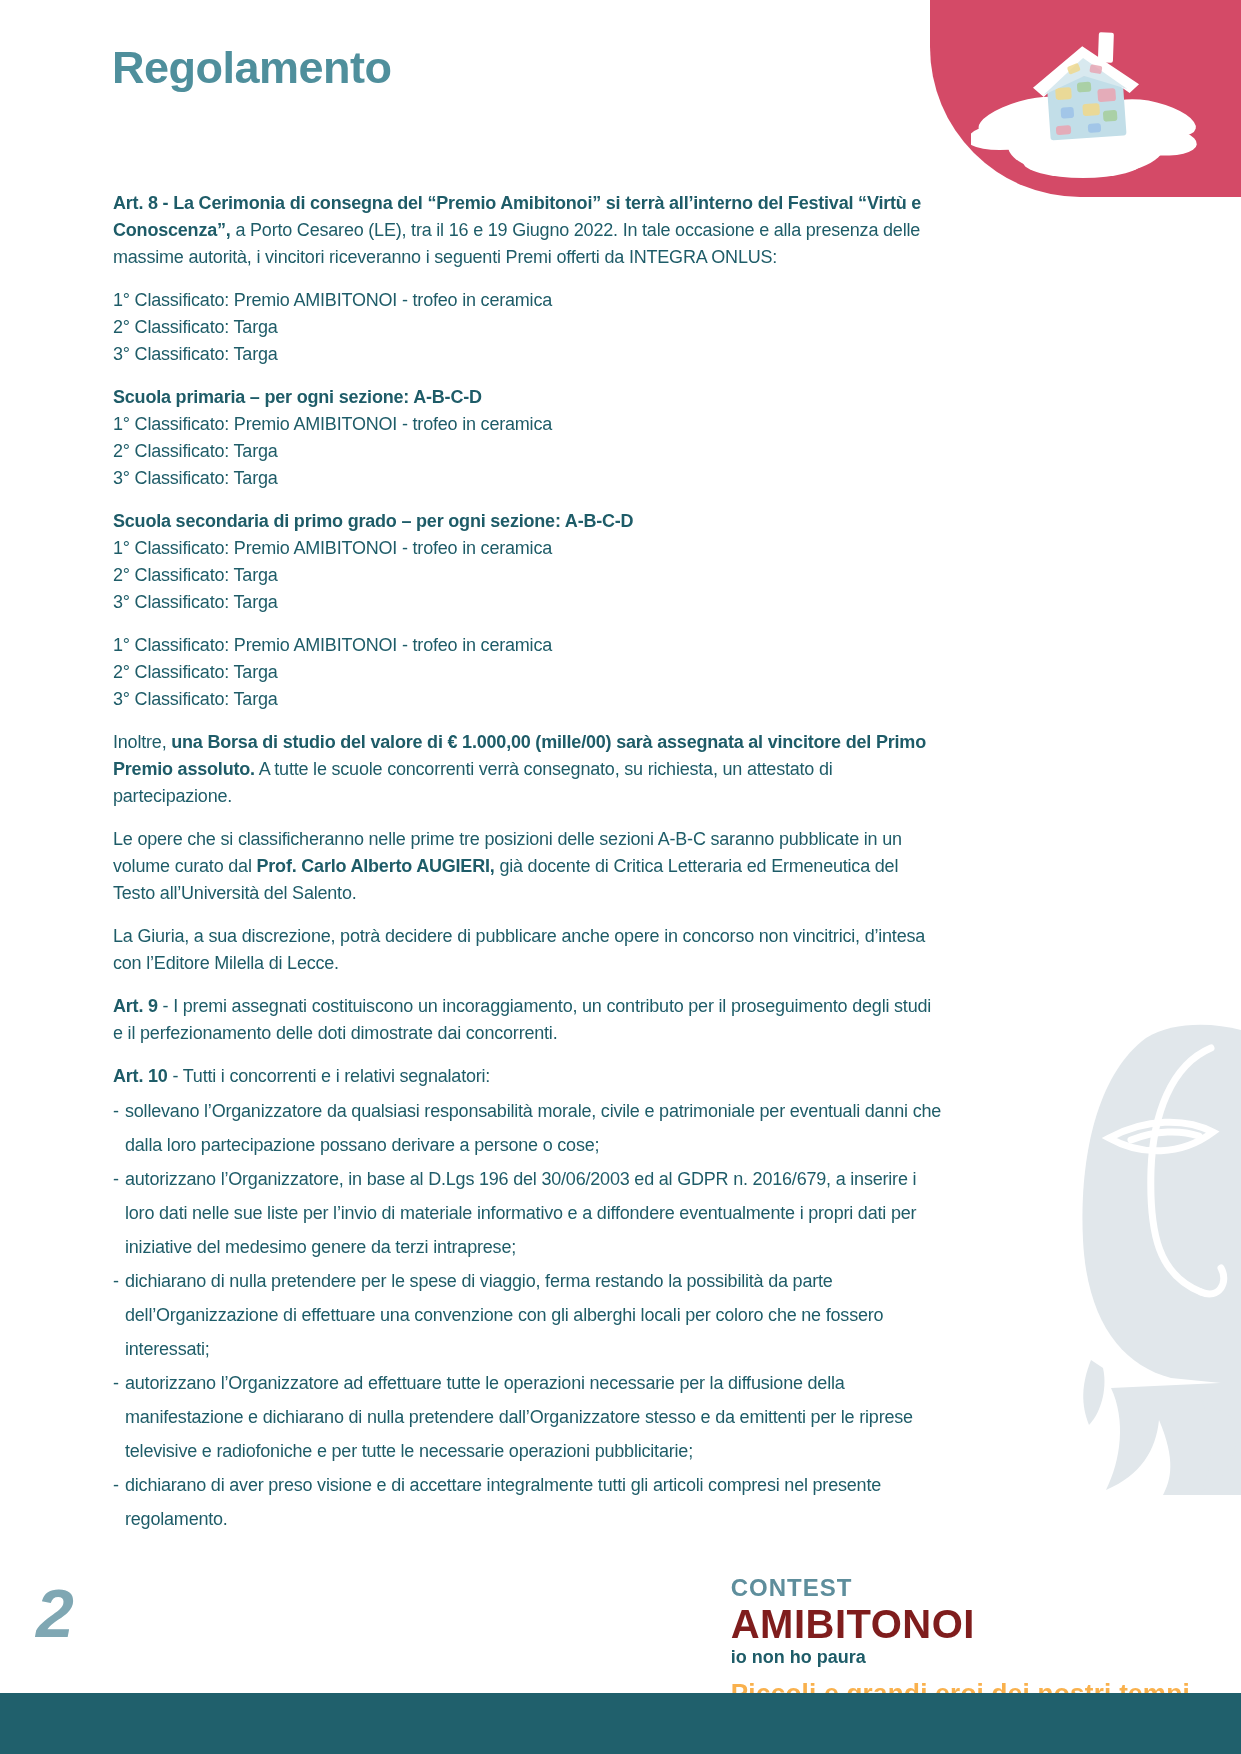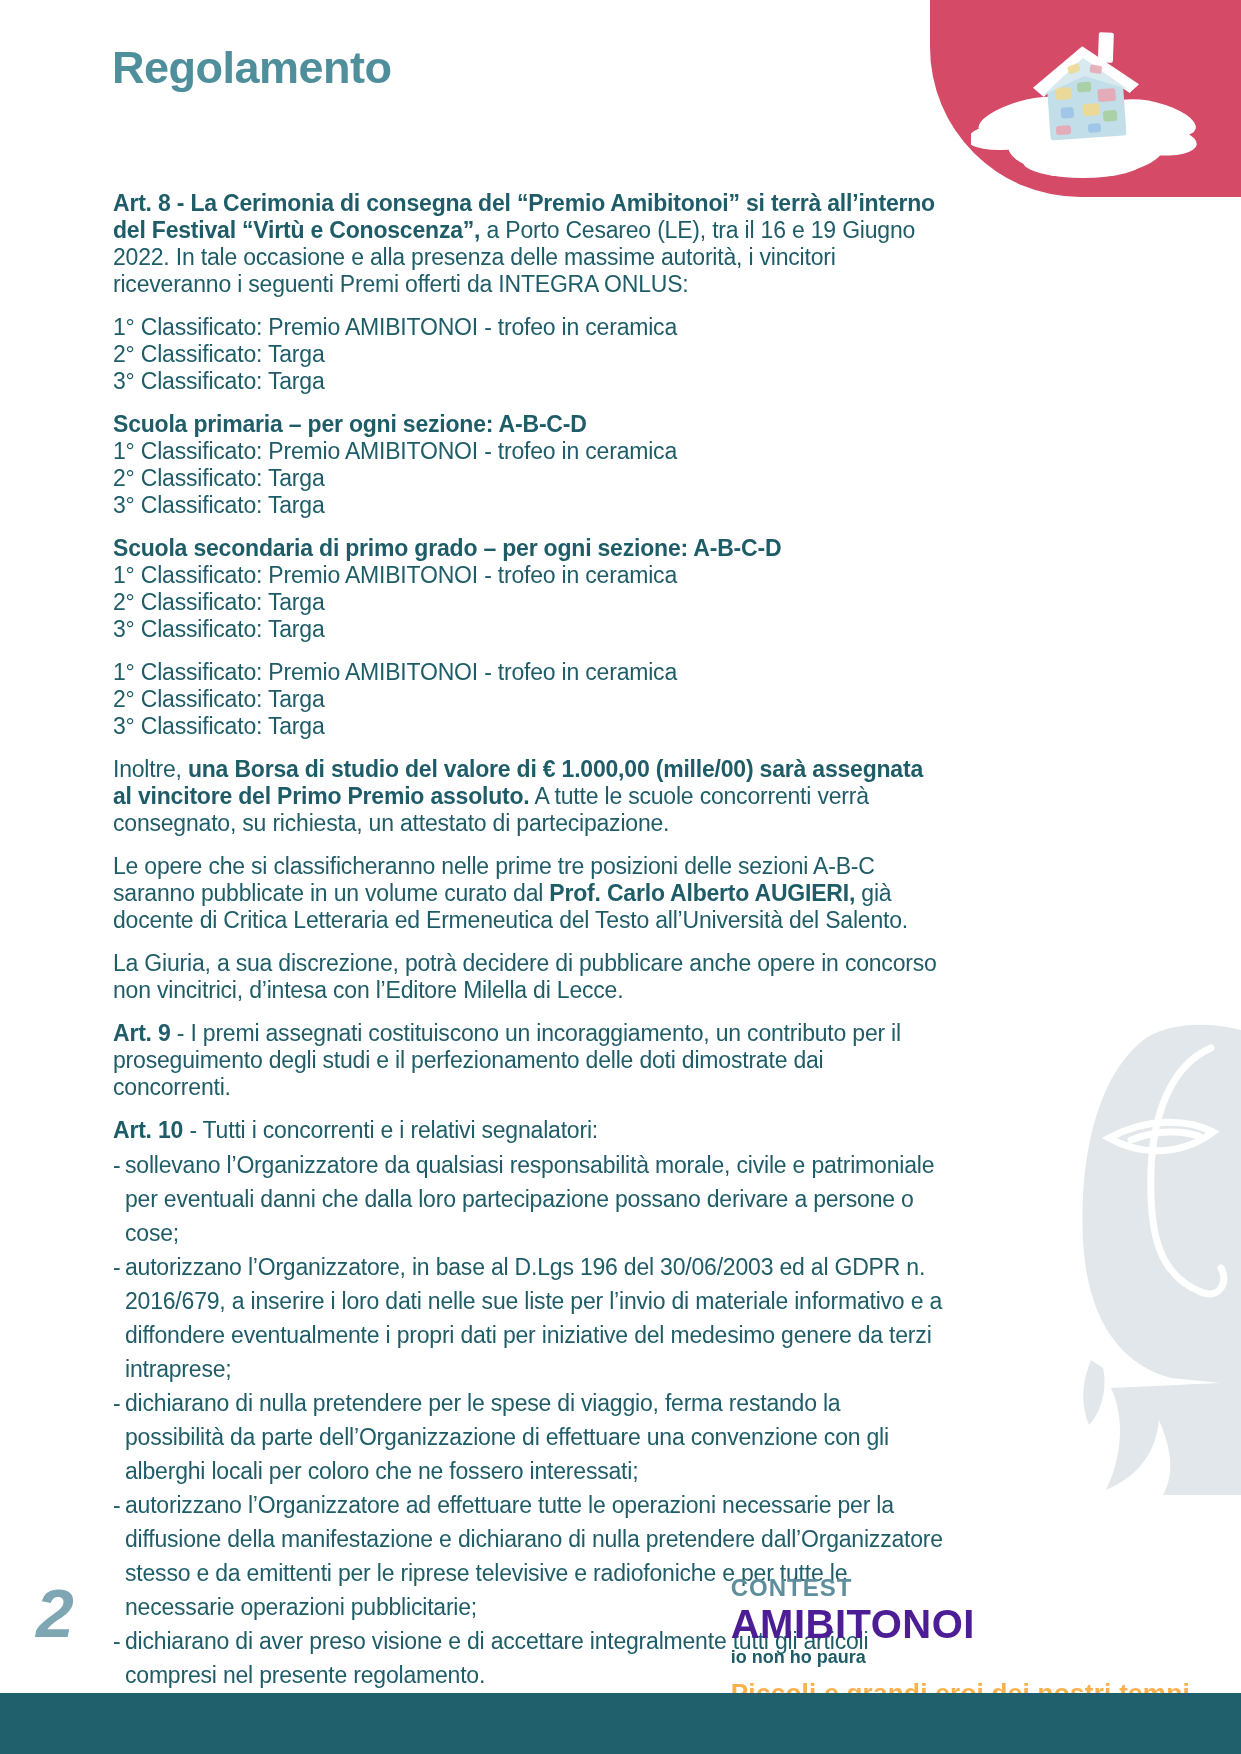--- a/index.html
+++ b/index.html
@@ -18,21 +18,21 @@
   .pink-blob svg{position:absolute;right:40px;top:18px;}
   
   .page-title{
     position:absolute;left:112px;top:42px;
     color:#4F8F9C;font-weight:700;font-size:45px;line-height:52px;
     letter-spacing:-0.5px;
   }
   
   .content{
     position:absolute;left:113px;top:190px;width:830px;
-    color:#1E5C68;font-size:23px;line-height:27px;letter-spacing:-0.2px;
+    color:#1E5C68;font-size:18px;line-height:27px;letter-spacing:-0.2px;
   }
   .content p{margin:0 0 16px 0;}
   .b{font-weight:700;}
   .section{margin:0 0 16px 0;}
   .section .heading{font-weight:700;}
   .list{line-height:34px;}
   .li{position:relative;padding-left:12px;}
   .li .marker{position:absolute;left:0;top:0;}
   .intro{margin-bottom:4px !important;}
   
@@ -40,21 +40,21 @@
   
   .page-number{
     position:absolute;left:36px;top:1574px;
     color:#7FA7B3;font-size:68px;font-weight:700;font-style:italic;
   }
   
   .logo{
     position:absolute;right:51px;top:1576px;text-align:left;line-height:1;
   }
   .logo .contest{color:#5E8E9C;font-weight:700;font-size:24px;letter-spacing:1px;}
-  .logo .brand{color:#4c1d95;font-weight:700;font-size:40px;letter-spacing:0.5px;margin-top:4px;}
+  .logo .brand{color:#7f1d1d;font-weight:700;font-size:40px;letter-spacing:0.5px;margin-top:4px;}
   .logo .claim{color:#1E5C68;font-weight:700;font-size:18px;margin-top:4px;}
   .logo .tagline{color:#F9B14D;font-weight:700;font-size:26px;margin-top:14px;letter-spacing:0.3px;}
   
   .footer-bar{
     position:absolute;left:0;bottom:0;width:1241px;height:61px;background:#20606C;
   }
 </style>
 </head>
 <body>
 

